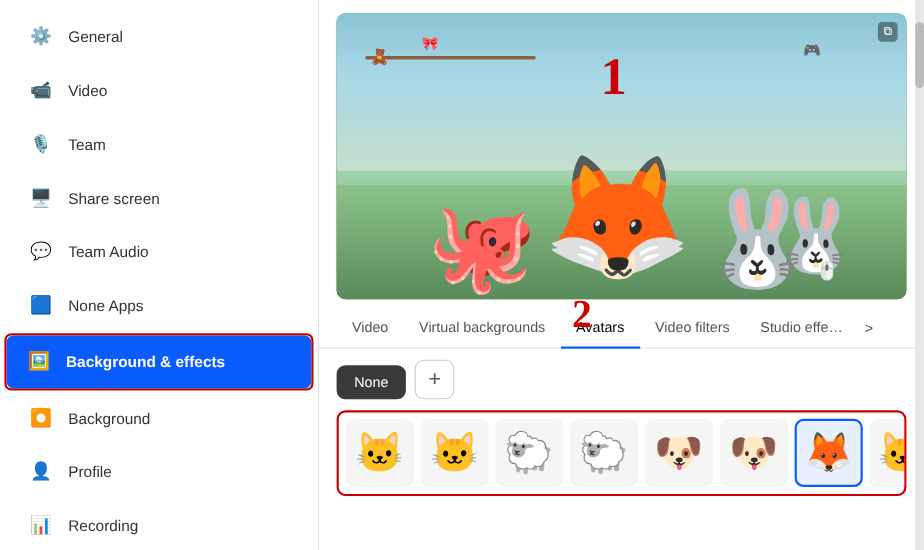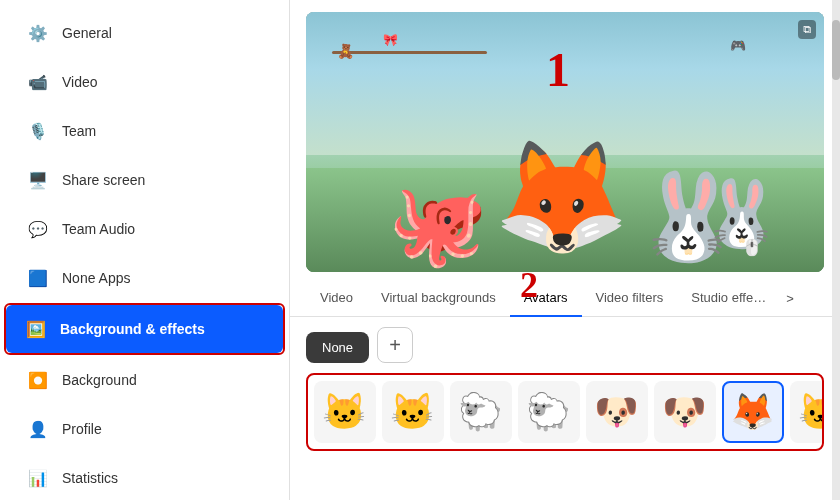--- a/index.html
+++ b/index.html
@@ -279,21 +279,21 @@
         <div class="sidebar-item">
       <span class="icon">⏺️</span>
       <span class="label">Background</span>
     </div>
         <div class="sidebar-item">
       <span class="icon">👤</span>
       <span class="label">Profile</span>
     </div>
         <div class="sidebar-item">
       <span class="icon">📊</span>
-      <span class="label">Statistics</span>
+      <span class="label">Recording</span>
     </div>
       </div>
   </div>
 
   <div class="main">
 
     <div class="video-preview">
       <div class="cartoon-scene">
 
         <div style="position:absolute;top:0;left:0;right:0;height:55%;background:linear-gradient(180deg,#8bc4d4 0%,#a8d8e8 40%,#c4e0cc 100%);"></div>

